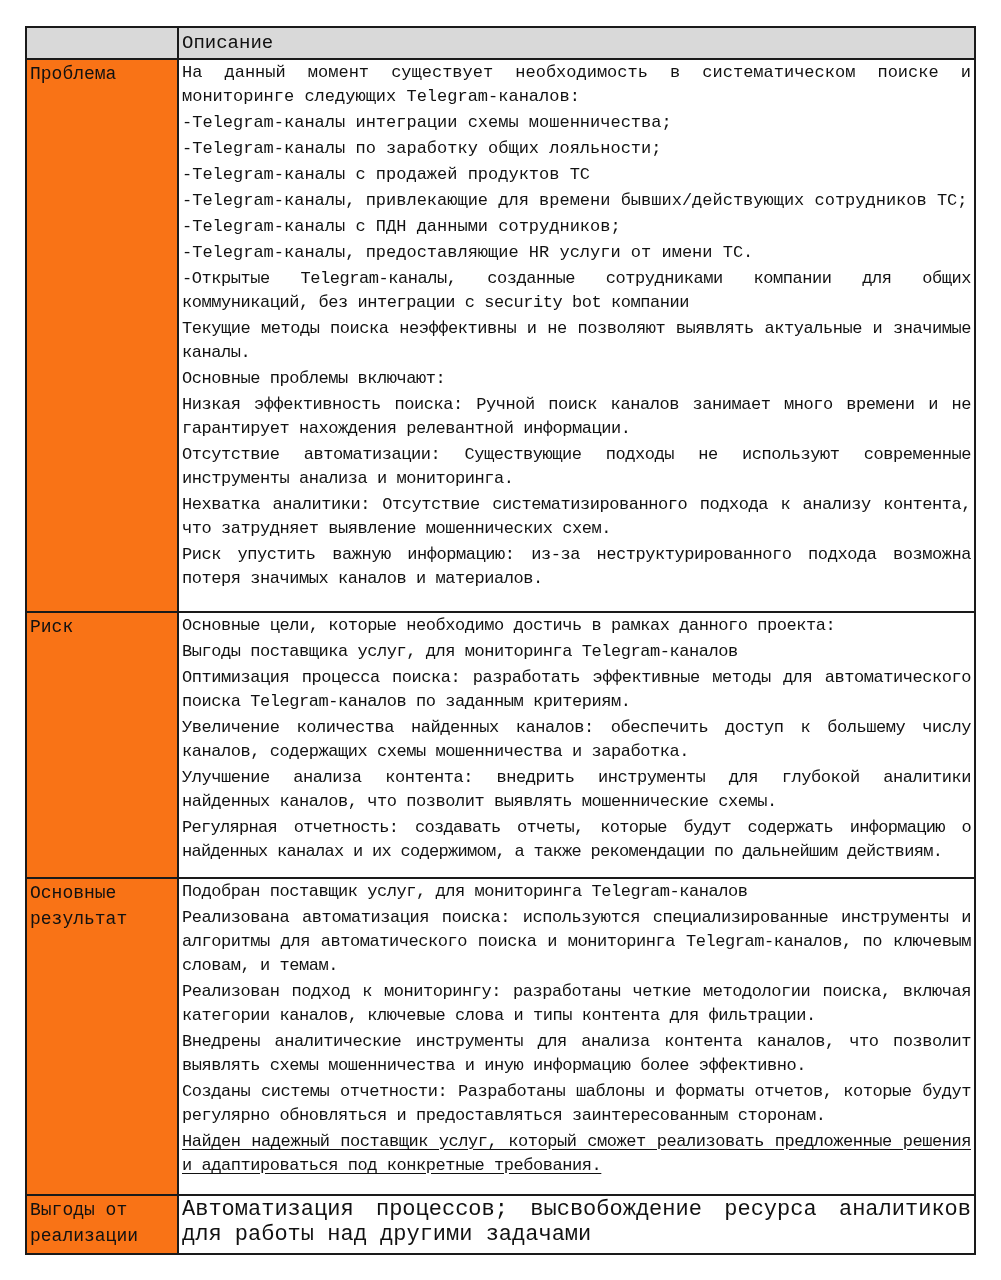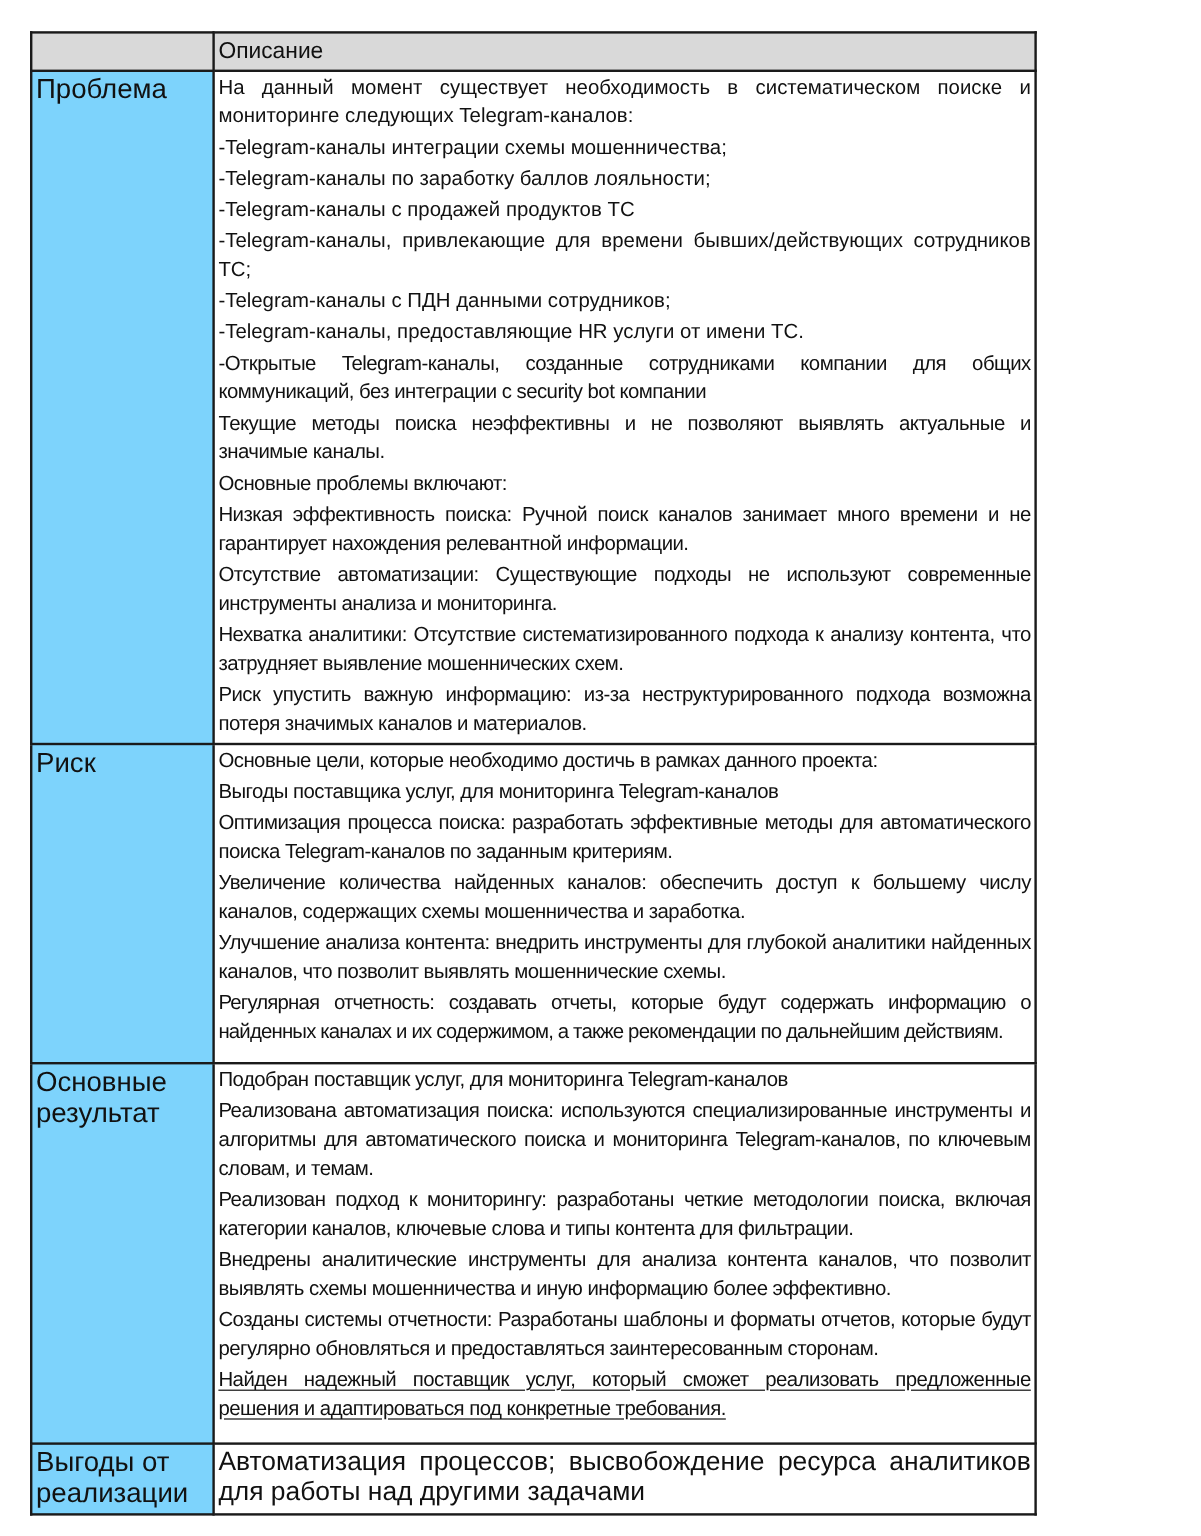--- a/index.html
+++ b/index.html
@@ -1,30 +1,30 @@
 <!DOCTYPE html>
 <html><head>
 <meta charset="utf-8">
 <style>
   html, body { margin: 0; padding: 0; background: #ffffff; }
   body { width: 1001px; height: 1280px; position: relative; overflow: hidden; }
   .doc-table {
-    position: absolute; left: 25px; top: 26px; width: 839px;
+    position: absolute; left: 25px; top: 26px; width: 951px;
     border-collapse: collapse; table-layout: fixed;
-    font-family: Liberation Sans, sans-serif;
+    font-family: Liberation Mono, monospace;
     color: #111111;
   }
   .doc-table td, .doc-table th {
     border: 2px solid #1a1a1a;
     vertical-align: top;
     padding: 1px 3px 2px 3px;
     text-align: left;
     font-weight: normal;
   }
-  .col-label { width: 144px; background: #7dd3fc; font-size: 23px; line-height: 26px; }
+  .col-label { width: 144px; background: #f97316; font-size: 18px; line-height: 26px; }
   .head-row th { background: #d9d9d9; height: 30px; font-size: 19px; line-height: 30px; padding-top: 0; padding-bottom: 0; }
   .col-desc { background: #ffffff; }
   .para { font-size: 17px; line-height: 24px; margin: 0 0 2px 0; text-align: justify; text-align-last: left; }
   .para.cond { letter-spacing: -0.45px; }
   .para.cond2 { letter-spacing: -0.7px; }
   .para.underlined { text-decoration: underline; text-underline-offset: 3px; }
   .benefit-text { font-size: 22px; line-height: 25px; margin: 0; text-align: justify; text-align-last: left; }
   tr.row-problem td { height: 548px; }
   tr.row-goals td { height: 261px; }
   tr.row-expected td { height: 312px; }
@@ -40,21 +40,21 @@
       <th class="col-desc">Описание</th>
     </tr>
   </thead>
   <tbody>
 
     <tr class="row-problem">
       <td class="col-label">Проблема</td>
       <td class="col-desc">
         <p class="para">На данный момент существует необходимость в систематическом поиске и мониторинге следующих Telegram-каналов:</p>
         <p class="para">-Telegram-каналы интеграции схемы мошенничества;</p>
-        <p class="para">-Telegram-каналы по заработку баллов лояльности;</p>
+        <p class="para">-Telegram-каналы по заработку общих лояльности;</p>
         <p class="para">-Telegram-каналы с продажей продуктов ТС</p>
         <p class="para">-Telegram-каналы, привлекающие для времени бывших/действующих сотрудников ТС;</p>
         <p class="para">-Telegram-каналы с ПДН данными сотрудников;</p>
         <p class="para">-Telegram-каналы, предоставляющие HR услуги от имени ТС.</p>
         <p class="para cond">-Открытые Telegram-каналы, созданные сотрудниками компании для общих коммуникаций, без интеграции с security bot компании</p>
         <p class="para cond">Текущие методы поиска неэффективны и не позволяют выявлять актуальные и значимые каналы.</p>
         <p class="para cond">Основные проблемы включают:</p>
         <p class="para cond">Низкая эффективность поиска: Ручной поиск каналов занимает много времени и не гарантирует нахождения релевантной информации.</p>
         <p class="para cond">Отсутствие автоматизации: Существующие подходы не используют современные инструменты анализа и мониторинга.</p>
         <p class="para cond">Нехватка аналитики: Отсутствие систематизированного подхода к анализу контента, что затрудняет выявление мошеннических схем.</p>

